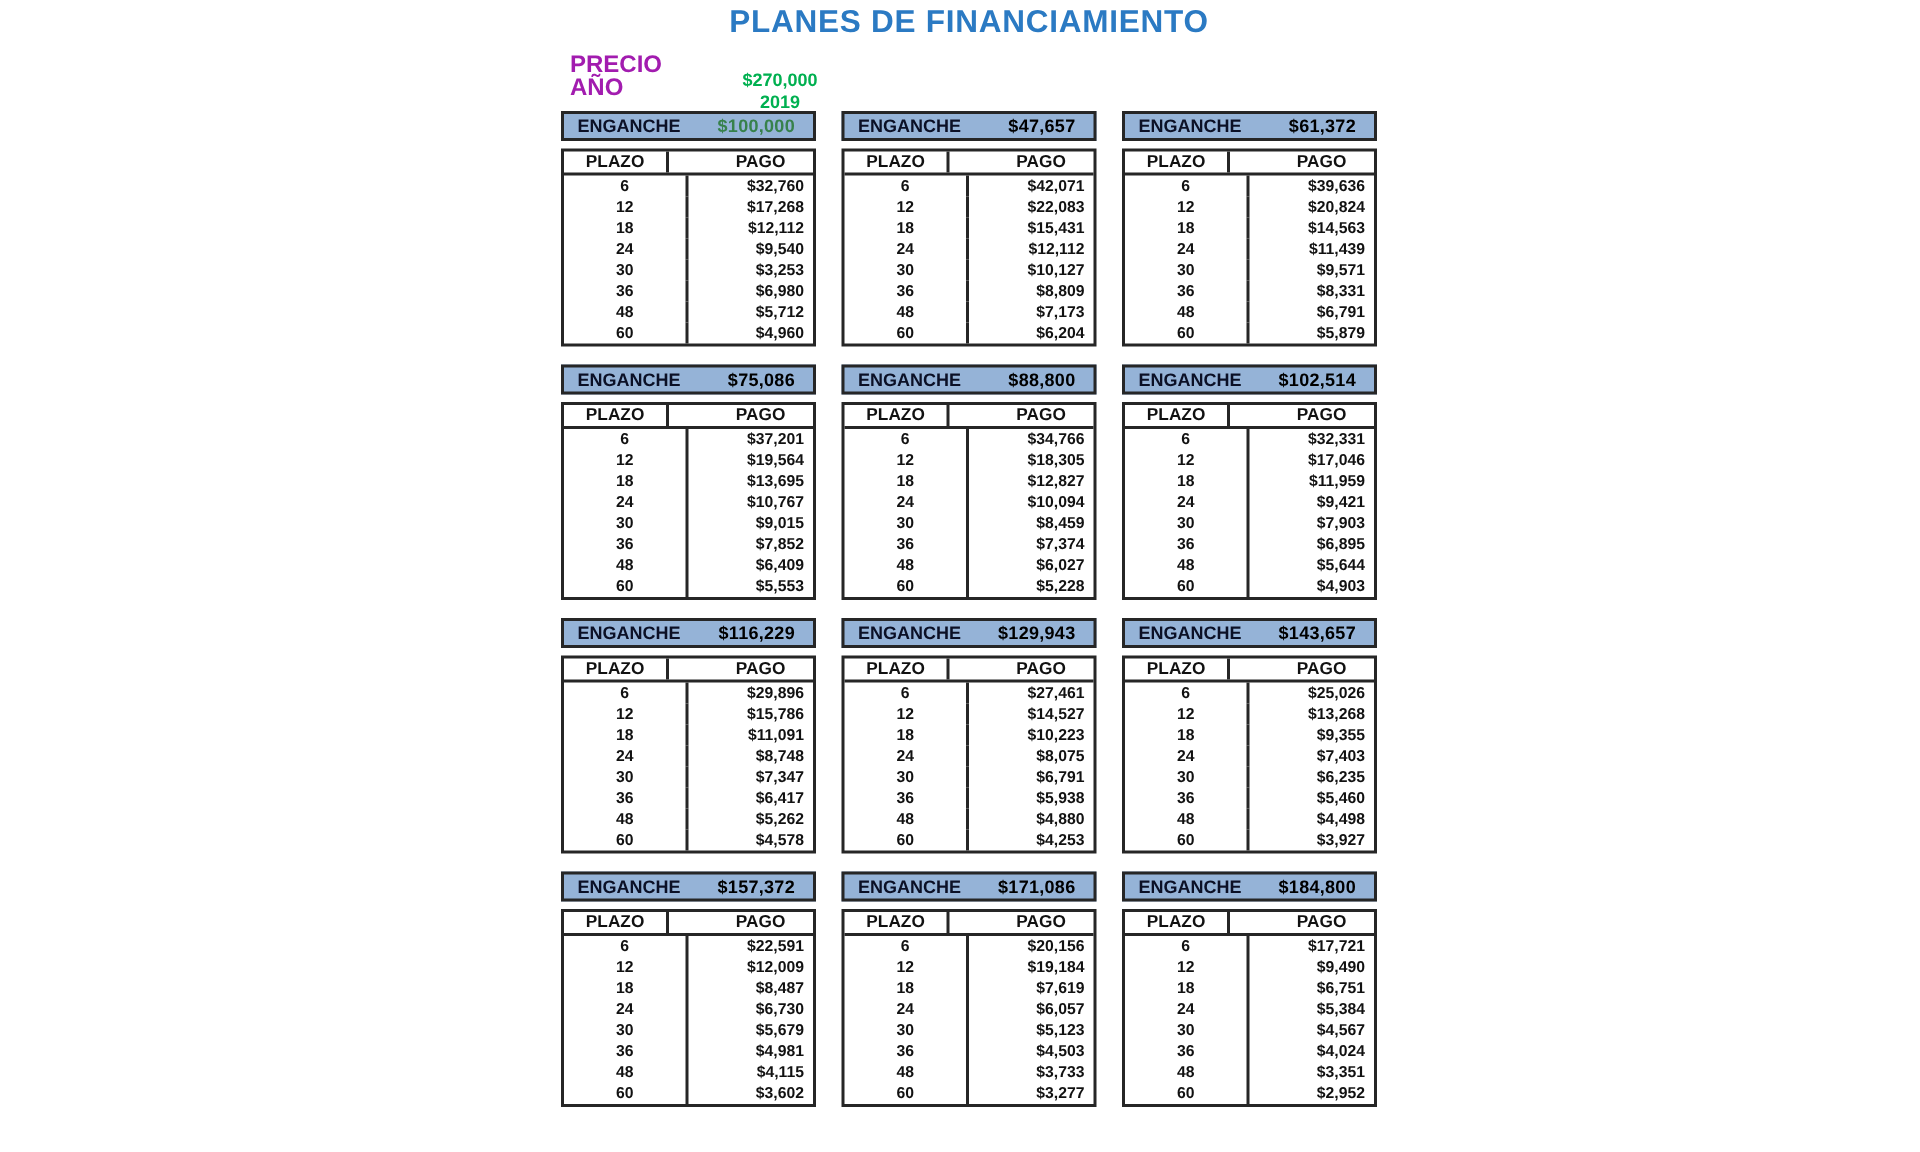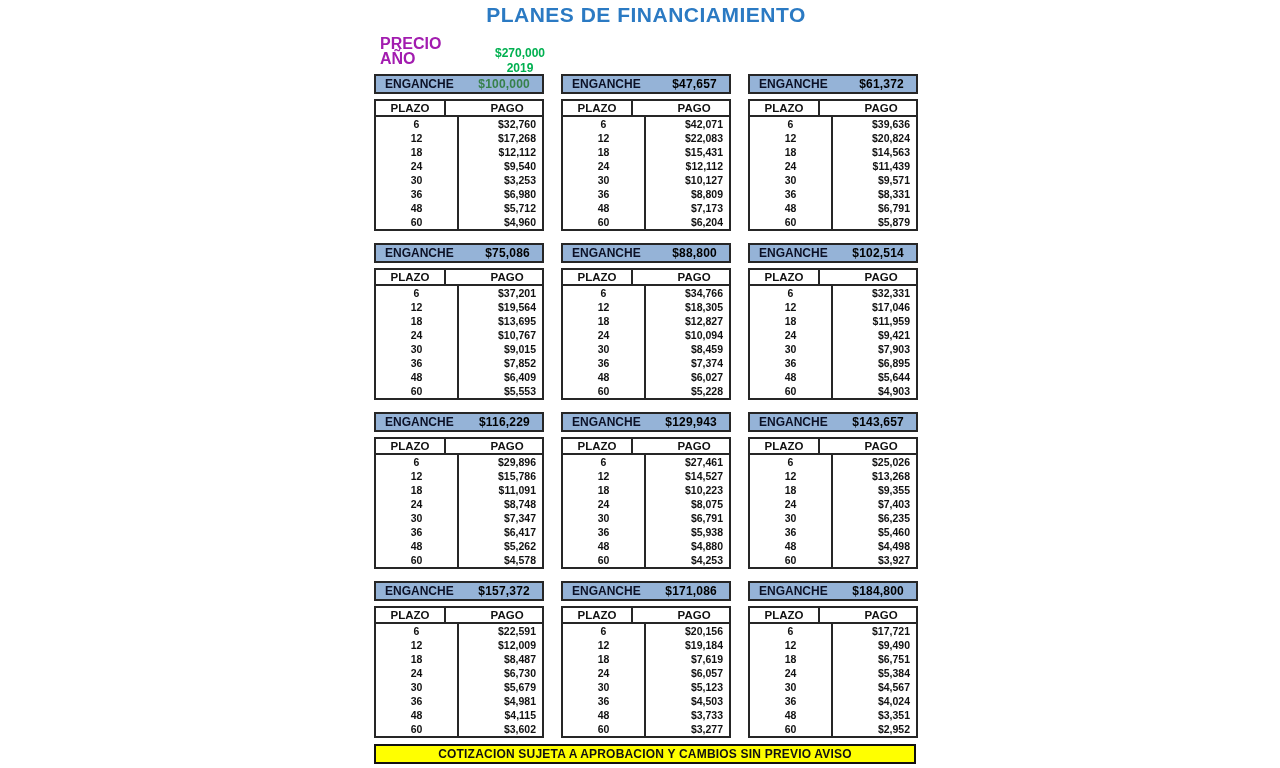--- a/index.html
+++ b/index.html
@@ -596,15 +596,14 @@
             <span class="c-pago">$3,351</span>
           </div>
           <div class="t-row">
             <span class="c-plazo">60</span>
             <span class="c-pago">$2,952</span>
           </div>
         </div>
   </div>
 </div>
 
-  <div class="footer-bar">COTIZACION SUJETA A APROBACION Y CAMBIOS SIN PREVIO AVISO</div>
 
 </div>
 
 </body></html>

